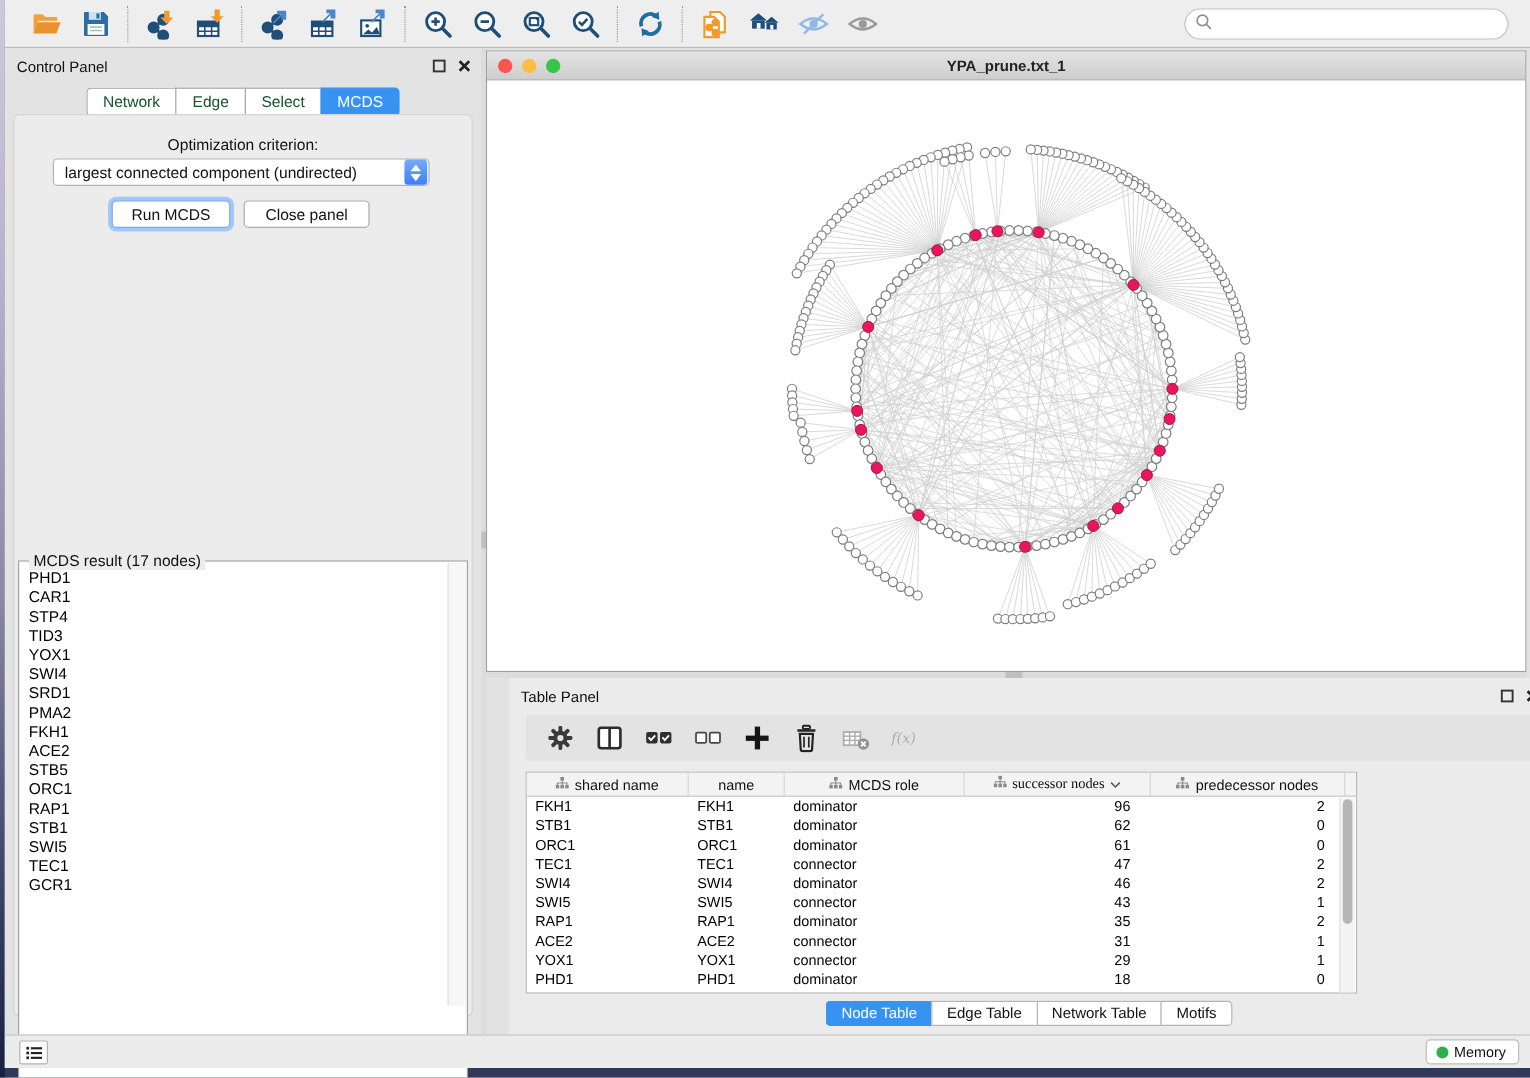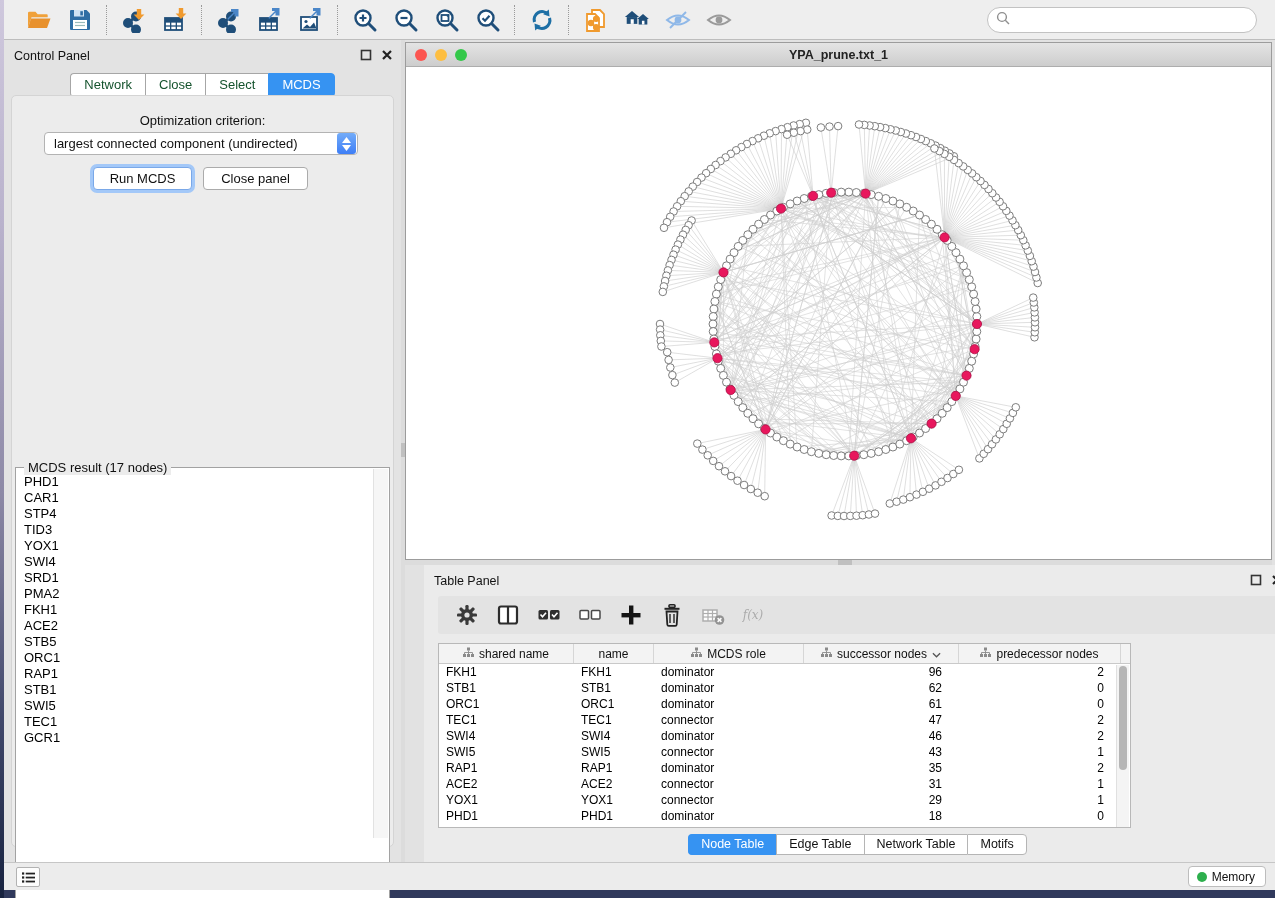--- a/index.html
+++ b/index.html
@@ -299,21 +299,21 @@
           </svg>
       </span>
       <span class="mini-btn">
         <svg viewBox="0 0 12 12">
             <path d="M2 2 L10 10 M10 2 L2 10" stroke="#222" stroke-width="2.2"></path>
           </svg>
       </span>
     </div>
     <div class="ctrl-tabs" id="ctrl-tabs">
         <button class="tab">Network</button>
-        <button class="tab">Close</button>
+        <button class="tab">Edge</button>
         <button class="tab">Select</button>
         <button class="tab active">MCDS</button>
       </div>
     <div class="ctrl-content"></div>
     <div class="opt-label">Optimization criterion:</div>
     <div class="selectbox">
       <span class="sel-text">largest connected component (undirected)</span>
       <span class="stepper">
         <svg viewBox="0 0 9 6">
             <polygon points="4.5,0 9,6 0,6" fill="#fff"></polygon>
@@ -1226,21 +1226,21 @@
                 <g fill="#8a8a8a">
                   <rect x="4" y="0.5" width="3" height="3"></rect>
                   <rect x="0" y="7" width="3" height="3"></rect>
                   <rect x="4" y="7" width="3" height="3"></rect>
                   <rect x="8" y="7" width="3" height="3"></rect>
                   <path d="M5.5 3.5 v2 M1.5 7 v-1.5 h8 V7 M5.5 5.5 v1.5" stroke="#8a8a8a" fill="none" stroke-width="0.9"></path>
                 </g>
               </svg></span>
             <span>MCDS role</span>
           </div>
-          <div class="th" style="width: 155px;">
+          <div class="th" style="width: 155px; font-family: Liberation Serif, serif;">
             <span><svg viewBox="0 0 11 11">
                 <g fill="#8a8a8a">
                   <rect x="4" y="0.5" width="3" height="3"></rect>
                   <rect x="0" y="7" width="3" height="3"></rect>
                   <rect x="4" y="7" width="3" height="3"></rect>
                   <rect x="8" y="7" width="3" height="3"></rect>
                   <path d="M5.5 3.5 v2 M1.5 7 v-1.5 h8 V7 M5.5 5.5 v1.5" stroke="#8a8a8a" fill="none" stroke-width="0.9"></path>
                 </g>
               </svg></span>
             <span>successor nodes</span>

